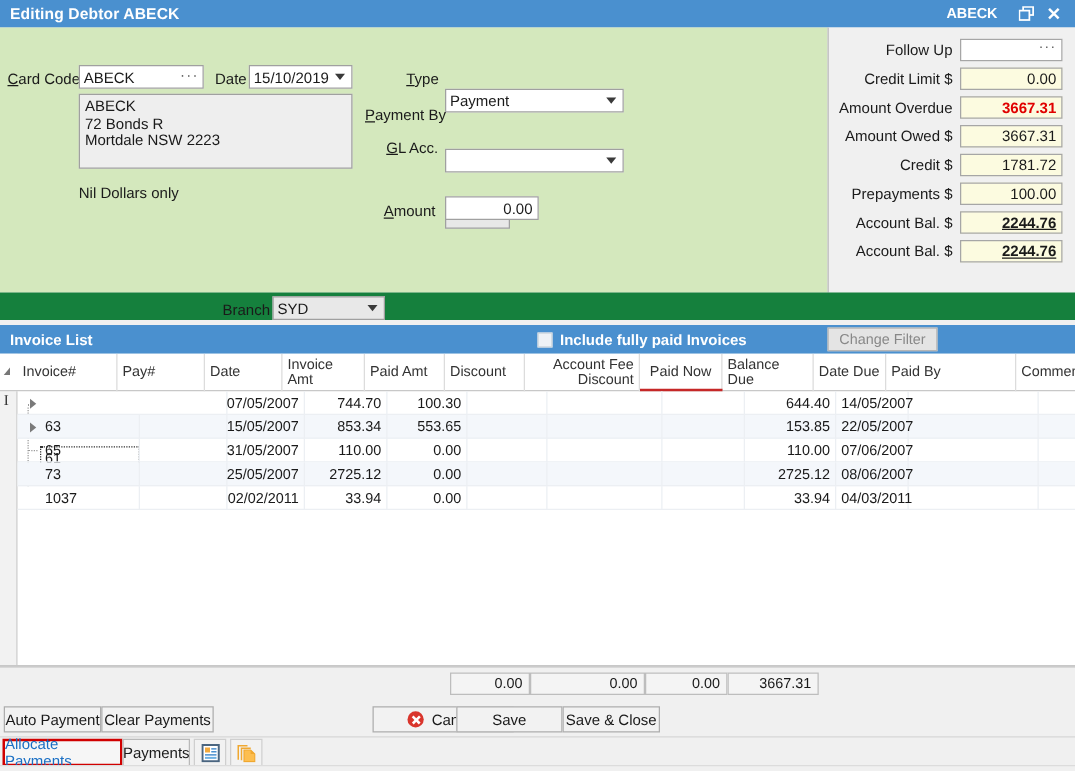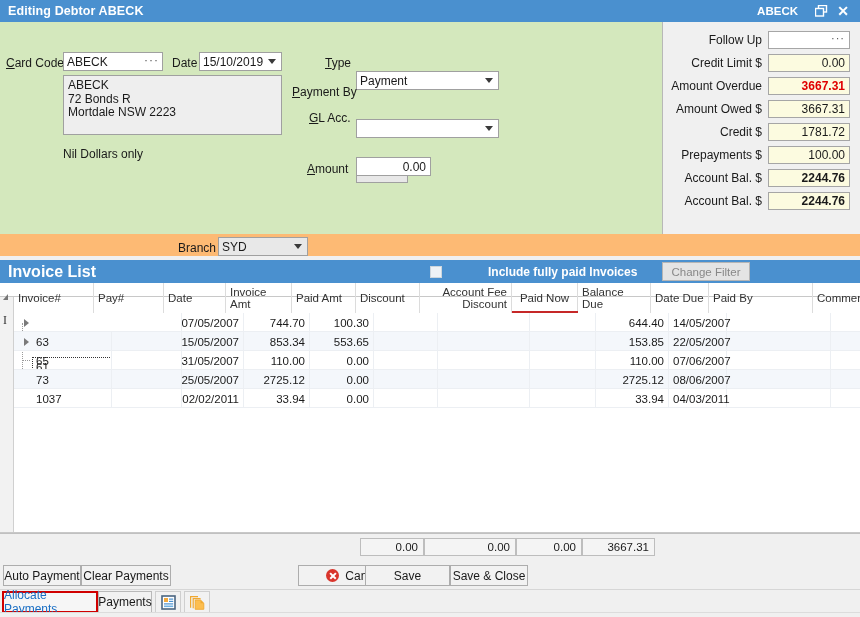--- a/index.html
+++ b/index.html
@@ -37,21 +37,21 @@
   .greenform{
     position:absolute; left:0; top:22px; width:662px; height:212px;
     background:#d4e8bd;
   }
   .rightpanel{
     position:absolute; left:662px; top:22px; width:198px; height:212px;
     background:#f0f0f0; border-left:1px solid #b8b8b8;
   }
   .belowband{
     position:absolute; left:0; top:234px; width:860px; height:26px;
-    background:#fdba74;
+    background:#15803d;
   }
 
   .lbl{ font-size:12px; color:#1a1a1a; white-space:nowrap; }
   .lbl u{ text-decoration:underline; }
   .pos{ position:absolute; }
 
   .txtbox{
     background:#ffffff; border:1px solid #a0a0a0;
     font-family:"Liberation Sans", sans-serif; font-size:12px;
     color:#1a1a1a; padding:1px 3px; line-height:16px;
@@ -89,51 +89,51 @@
 
   
   .rp-row{ position:absolute; display:flex; align-items:center; }
   .rp-lbl{ width:105px; text-align:right; font-size:12px; padding-right:6px; }
   .rp-val{
     width:82px; height:18px; border:1px solid #a6a6a6; background:#fcfbe0;
     font-size:12px; text-align:right; padding:0 4px;
     display:flex; align-items:center; justify-content:flex-end;
   }
   .rp-val.white{ background:#ffffff; justify-content:flex-end; }
-  .rp-val.bold{ font-weight:bold; }
+  .rp-val.bold{ font-weight:bold;text-decoration:underline; }
   .rp-val.red{ color:#e00000; font-weight:bold; }
   .rp-dots{ margin-left:auto; color:#555; letter-spacing:1px; font-size:11px; line-height:8px; padding-bottom:4px;}
 
   
   .listbar{
     position:absolute; left:0; top:260px; width:860px; height:23px;
     background:#4a90cf; color:#fff; display:flex; align-items:center;
   }
-  .listbar .t{ font-weight:bold; font-size:16px; padding-left:8px;text-align:right; }
+  .listbar .t{ font-weight:bold; font-size:12px; padding-left:8px;text-align:right; }
   .chkwrap{ position:absolute; left:430px; top:0; height:23px; display:flex; align-items:center; }
   .chkbox{ width:12px;height:12px;background:#eef2f6;border:1px solid #cdd6dd; margin-right:6px;}
-  .chklbl{ font-weight:bold; font-size:12px; color:#fff;margin-left:40px;}
+  .chklbl{ font-weight:bold; font-size:12px; color:#fff;}
   .filterbtn{
     position:absolute; left:662px; top:2px; width:88px; height:19px;
     background:#e4e4e4; border:1px solid #b5b5b5; color:#888;
     font-size:11.5px; display:flex; align-items:center; justify-content:center;
   }
 
   
   .grid{
     position:absolute; left:0; top:283px; width:860px; height:250px;
     background:#ffffff; border-bottom:1px solid #c8c8c8;
     overflow:hidden;
   }
   .gutter{
     position:absolute; left:0; top:0; width:14px; height:250px;
     background:#f2f2f2; border-right:1px solid #d0d0d0;
   }
   .ghead{
-    position:absolute; left:0; top:0; width:860px; height:14px;
+    position:absolute; left:0; top:0; width:860px; height:30px;
     background:#ffffff; border-bottom:1px solid #c8c8c8;
   }
   .ghead .cell{
     position:absolute; top:0; height:30px;
     border-right:1px solid #dcdcdc;
     font-size:11.5px; color:#333;
     display:flex; align-items:center; padding:0 4px;
   }
   .ghead .cell.two{ align-items:center; line-height:12px; }
   .sortmark{

